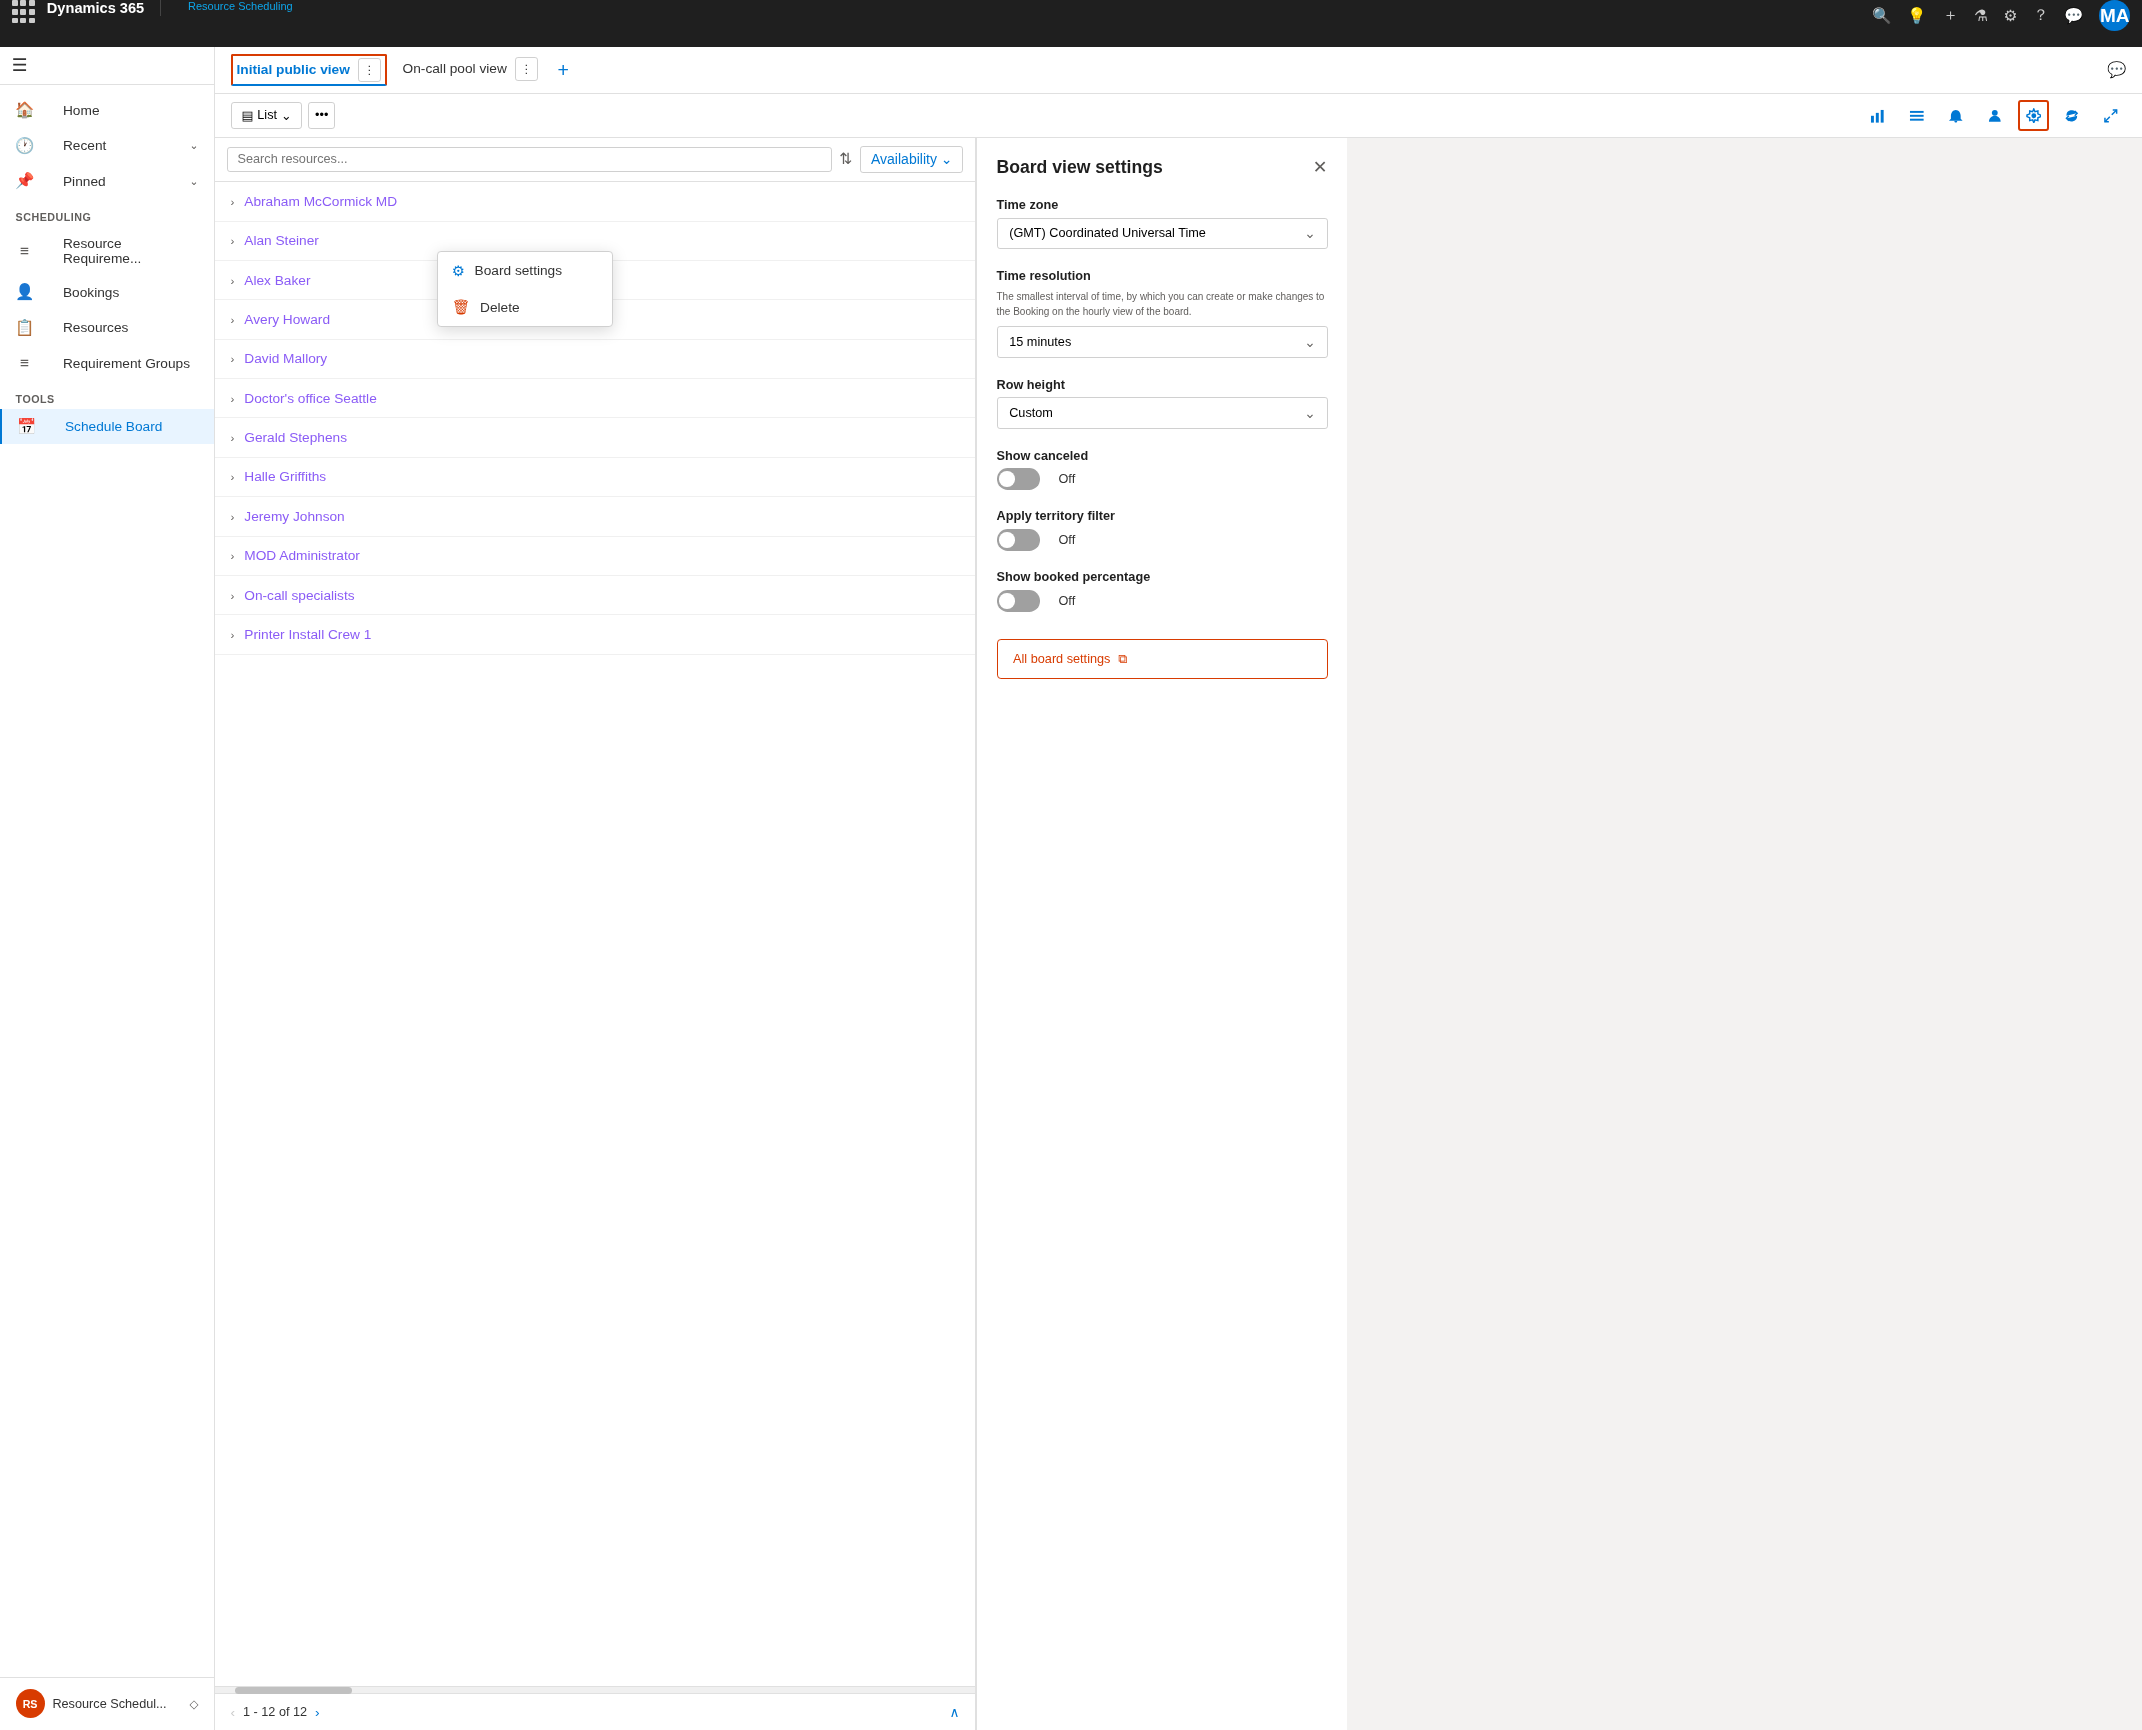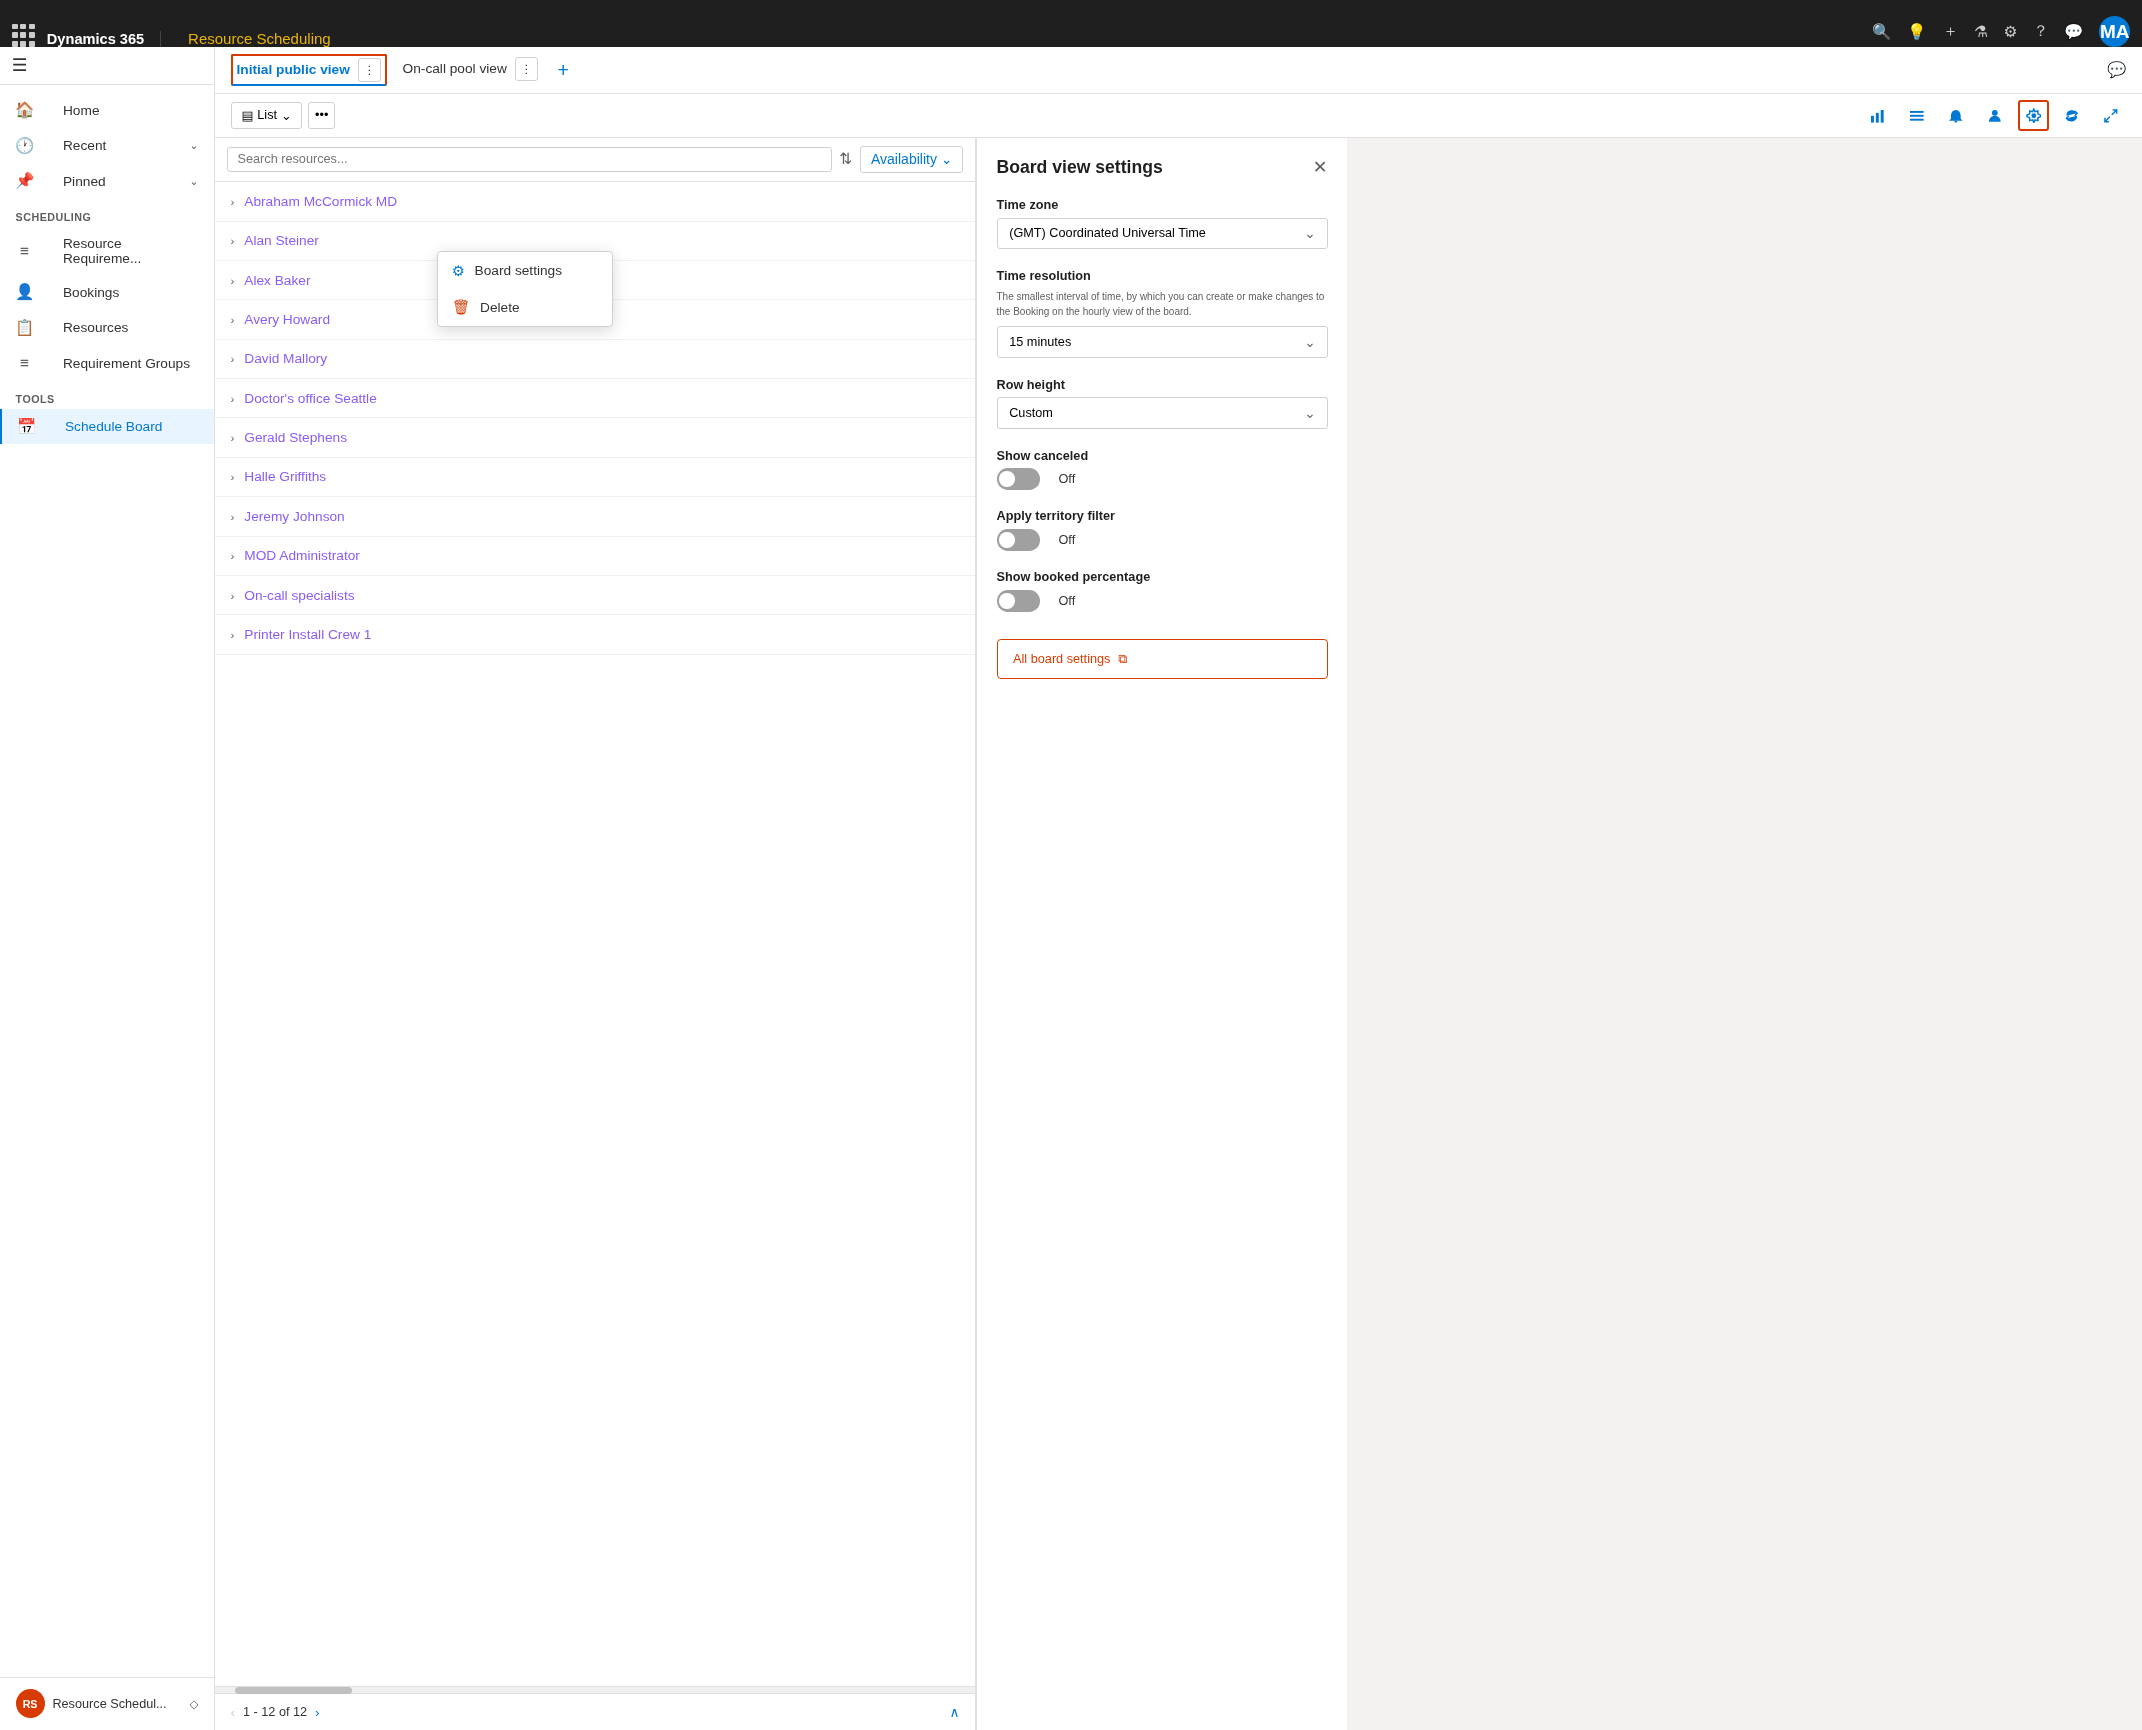--- a/index.html
+++ b/index.html
@@ -4,29 +4,29 @@
   <style>
     * { box-sizing: border-box; margin: 0; padding: 0; font-family: 'Segoe UI', sans-serif; }
     body { background: #f3f2f1; display: flex; flex-direction: column; height: 100vh; overflow: hidden; font-size: 13.7px; }
 
     
     .top-nav {
       background: #1f1f1f;
       color: #fff;
       height: 47px;
       display: flex;
-      align-items: flex-end;
+      align-items: flex-start;
       padding: 0 11.7px;
       gap: 11.7px;
       flex-shrink: 0;
     }
     .top-nav-dots { display: grid; grid-template-columns: repeat(3,5.9px); gap: 2.9px; cursor: pointer; }
     .top-nav-dots span { width:5.9px; height:5.9px; background:#ccc; border-radius:1px; display:block; }
     .top-nav-brand { font-size:14.6px; font-weight:600; color:#fff; padding-right:15.6px; border-right:1px solid #444; }
-    .top-nav-module { font-size:15px; color:#eab308; padding-left:15.6px; }
+    .top-nav-module { font-size:11px; color:#0ea5e9; padding-left:15.6px; }
     .top-nav-spacer { flex:1; }
     .top-nav-icons { display:flex; gap:15.6px; align-items:center; }
     .top-nav-icon { color:#ccc; font-size:15.6px; cursor:pointer; }
     .top-nav-avatar { width:31px; height:31px; border-radius:50%; background:#0078d4; color:#fff; display:flex; align-items:center; justify-content:center; font-size:19px; font-weight:700; cursor:pointer; }
 
     
     .main-layout { display:flex; flex:1; overflow:hidden; }
 
     
     .sidebar { width:215px; background:#fff; border-right:1px solid #e0e0e0; display:flex; flex-direction:column; flex-shrink:0; }

